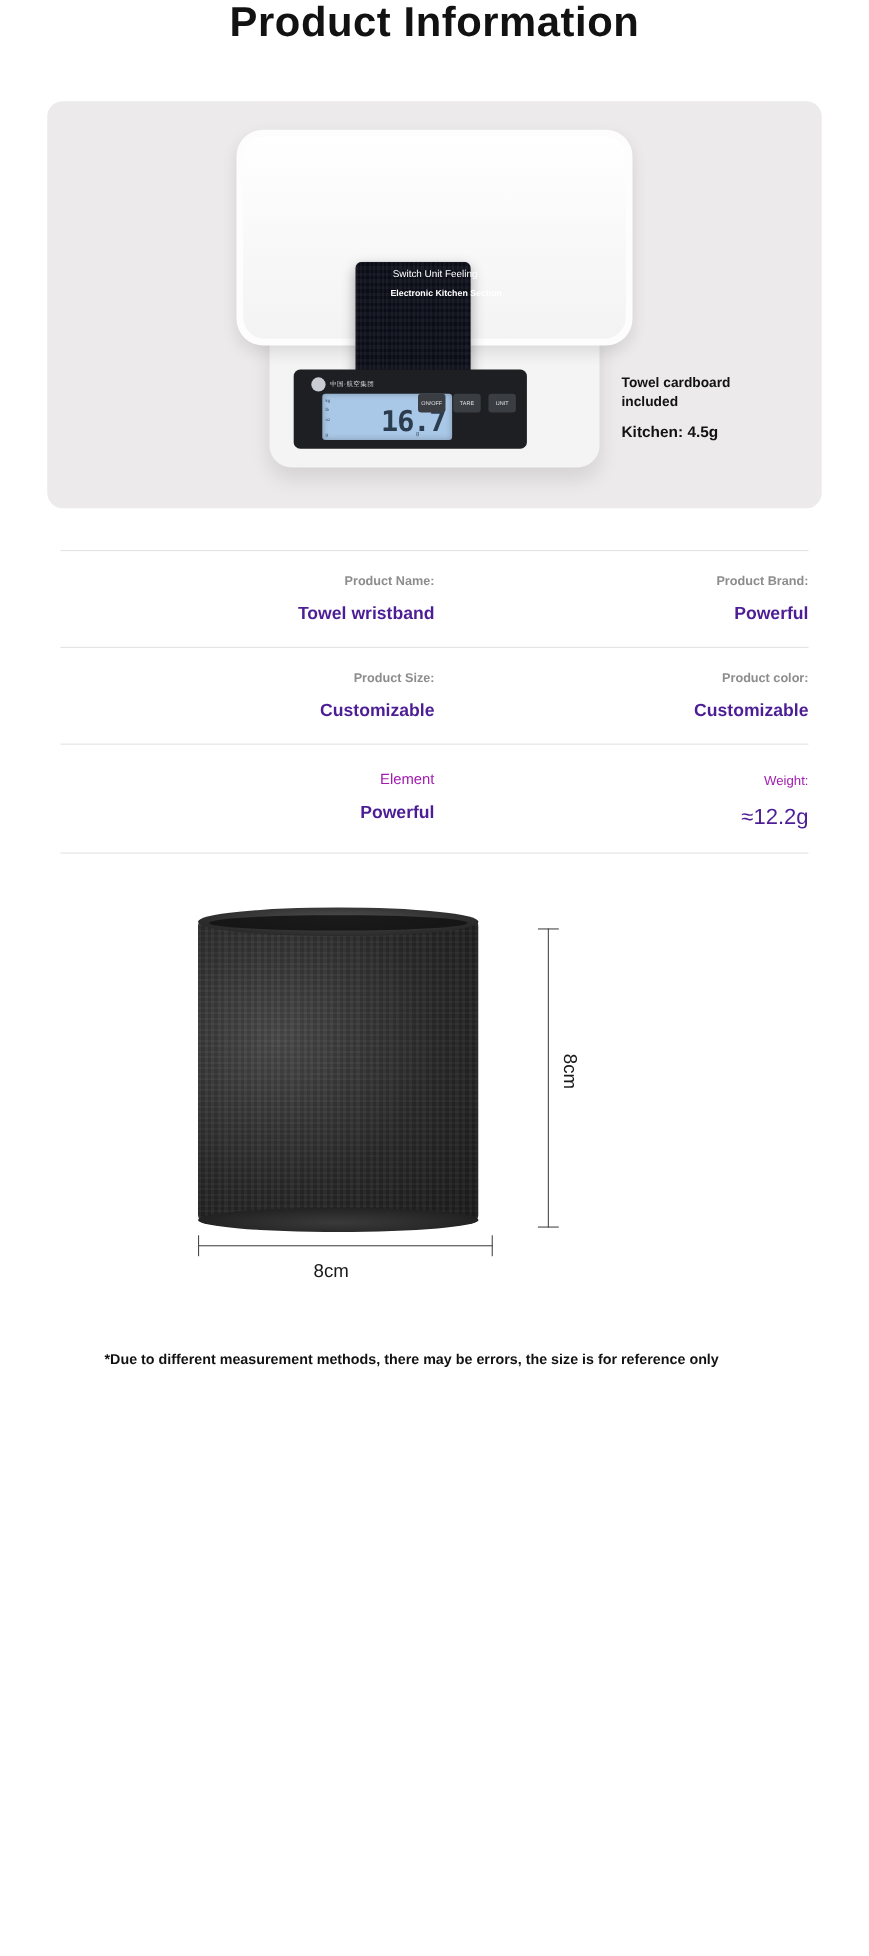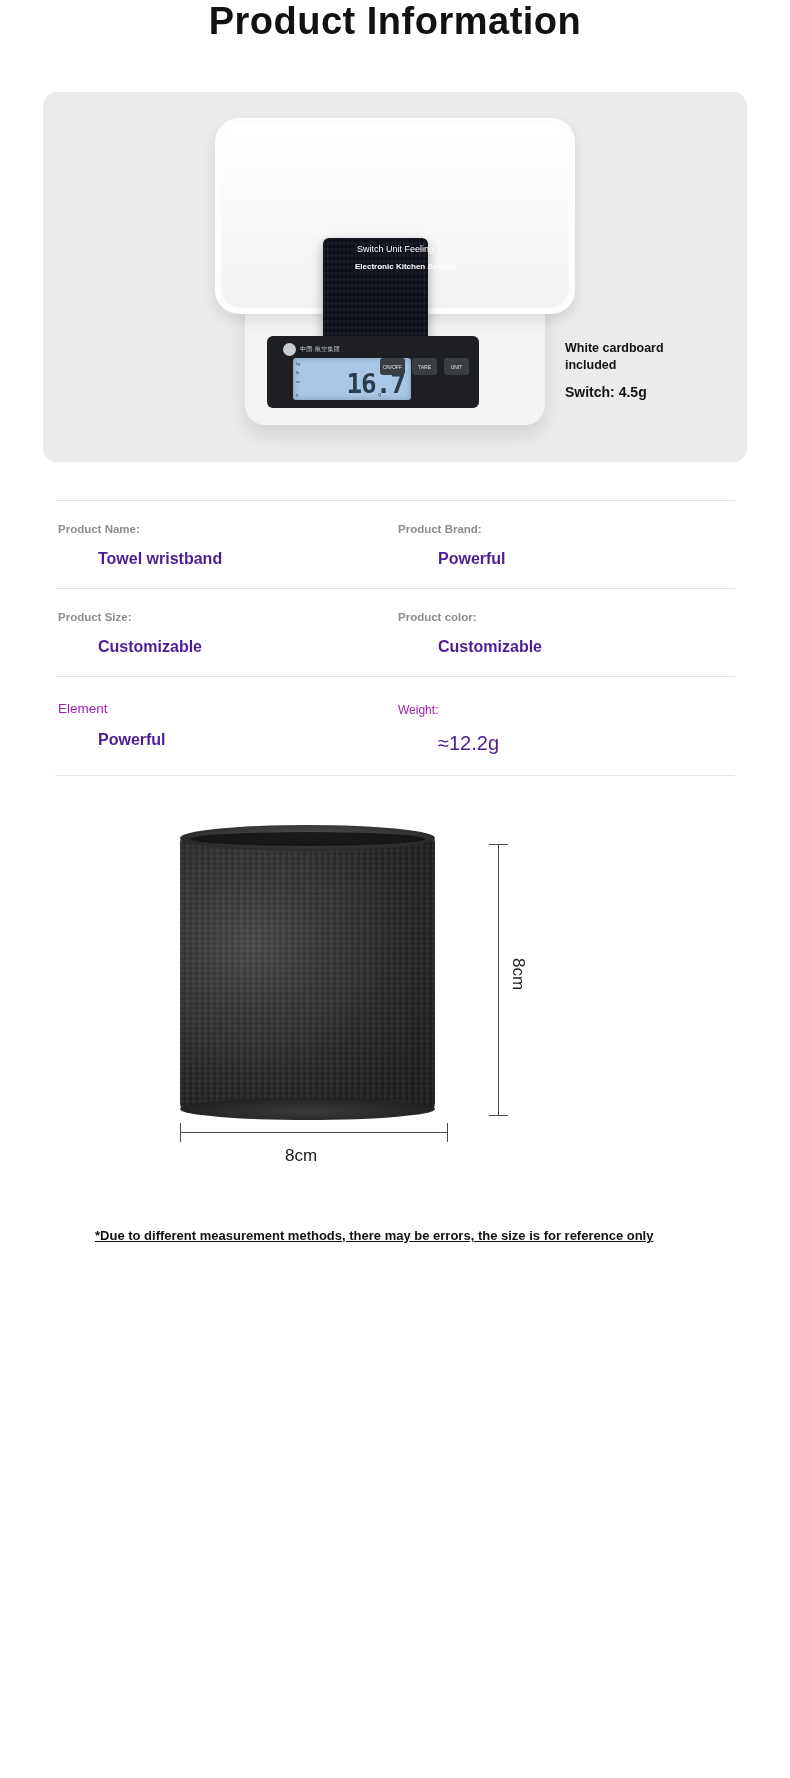--- a/index.html
+++ b/index.html
@@ -203,20 +203,21 @@
     margin: 38px 55px 0 55px;
     border-top: 1px solid #e3e3e3;
   }
   .spec-row {
     display: flex;
     border-bottom: 1px solid #e3e3e3;
   }
   .spec-cell {
     width: 50%;
     padding: 22px 0 20px 3px;
+    text-align: right;
   }
   .spec-cell .lbl {
     display: block;
     font-size: 11.5px;
     font-weight: bold;
     color: #8d8d8d;
     margin-bottom: 15px;
   }
   .spec-cell .val {
     display: block;
@@ -331,21 +332,20 @@
     color: #1a1a1a;
   }
 
   
   .footnote {
     margin: 40px 95px 0 95px;
     font-size: 13px;
     font-weight: bold;
     line-height: 1.5;
     color: #121212;
-    text-decoration: underline;
   }
 </style>
 </head>
 <body>
 
 <h1 class="page-title">Product Information</h1>
 
 <div class="hero">
   <div class="scale-wrap">
     <div class="scale-body">
@@ -369,23 +369,23 @@
           <span class="skey">ON/OFF</span>
           <span class="skey">TARE</span>
           <span class="skey">UNIT</span>
         </div>
       </div>
       <div class="panel-caption">Switch Unit Feeling</div>
       <div class="panel-caption2">Electronic Kitchen Section</div>
     </div>
   </div>
   <div class="hero-note">
-    <span>White cardboard</span><br>
+    <span>Towel cardboard</span><br>
     <span>included</span>
-    <span class="w">Switch: 4.5g</span>
+    <span class="w">Kitchen: 4.5g</span>
   </div>
 </div>
 
 <div class="specs">
 
   <div class="spec-row r1">
     <div class="spec-cell c-left">
       <span class="lbl">Product Name:</span>
       <span class="val">Towel wristband</span>
     </div>

